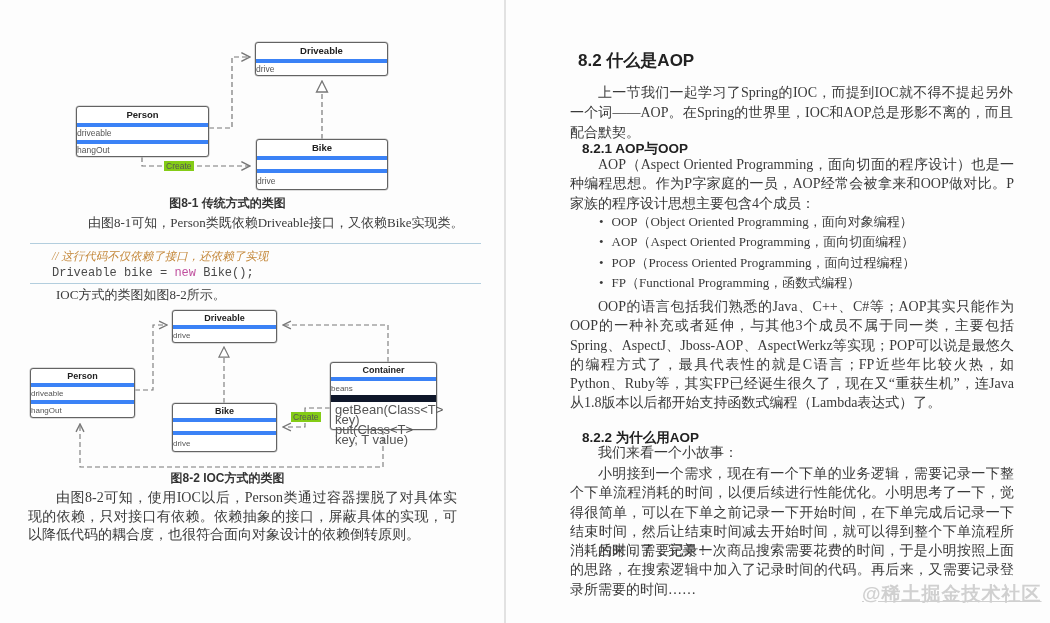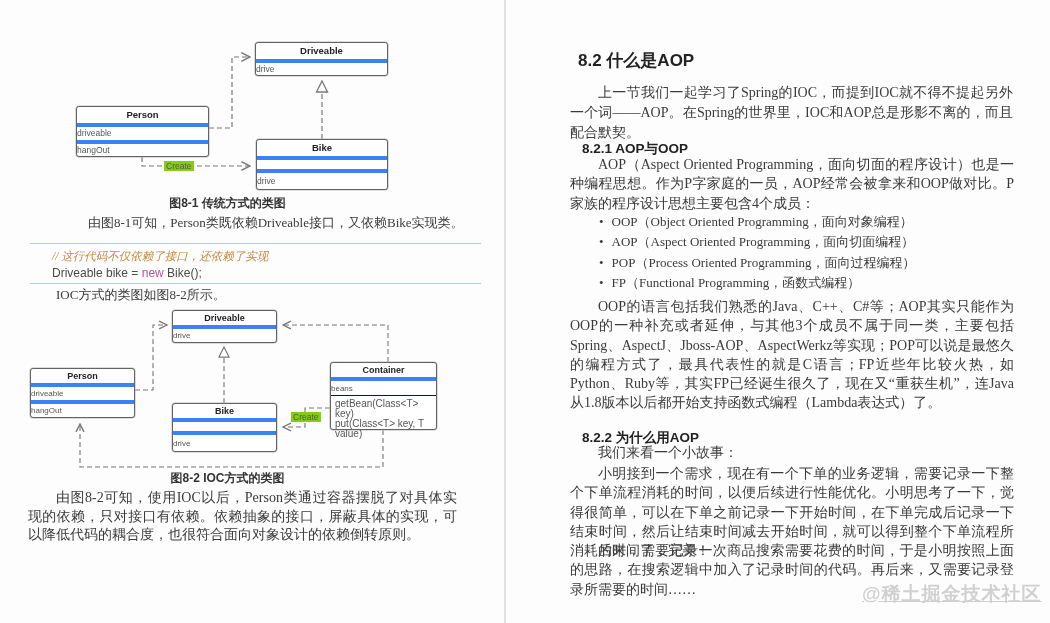--- a/index.html
+++ b/index.html
@@ -12,34 +12,34 @@
   .line{position:absolute;font-size:13px;white-space:nowrap;margin:0;}
   .caption{position:absolute;left:30px;width:395px;text-align:center;font-family:Liberation Sans, sans-serif;
            font-weight:bold;font-size:12px;color:#333;}
   .h2{position:absolute;font-family:"Liberation Sans",sans-serif;font-weight:bold;font-size:17px;color:#222;margin:0;}
   .h3{position:absolute;font-family:"Liberation Sans",sans-serif;font-weight:bold;font-size:13.5px;color:#222;margin:8px;}
 
   
   .code-block{position:absolute;left:30px;top:243px;width:451px;height:41px;box-sizing:border-box;
               border-top:1px solid #b3cede;border-bottom:1px solid #b3cede;padding:5px 0 0 22px;}
   .code-comment{font-size:11.5px;font-style:italic;color:#c4883b;line-height:14px;}
-  .code-line{font-family:Liberation Sans, sans-serif;font-size:12px;color:#4a4a4a;margin-top:3px;}
+  .code-line{font-family:Liberation Mono, monospace;font-size:12px;color:#4a4a4a;margin-top:3px;}
   .kw{color:#c0509e;}
 
   
   .diagram{position:absolute;}
   .diagram svg{position:absolute;left:0;top:0;pointer-events:none;}
   .uml-box{position:absolute;background:#fff;border:1px solid #636363;border-radius:3px;
            display:flex;flex-direction:column;box-sizing:border-box;
            font-family:"Liberation Sans",sans-serif;box-shadow:0 0 0 0.5px #bbb;}
   .uml-title{flex:0 0 16px;line-height:16px;text-align:center;font-weight:bold;font-size:9.5px;color:#222;}
   .uml-row{flex:1 1 auto;display:flex;align-items:center;font-size:8.5px;color:#555;
            border-top:4px solid #3b82f6;}
   .uml-row.empty{flex:0 0 9px;}
-  .uml-methods{flex:1 1 auto;border-top:1px solid #0f172a;padding:3px 0 8px 4px;font-size:10px;color:#555;line-height:10px;}
+  .uml-methods{flex:1 1 auto;border-top:7px solid #0f172a;padding:3px 0 8px 4px;font-size:13px;color:#555;line-height:10px;}
   .sm .uml-title{flex:0 0 14px;line-height:14px;font-size:9px;}
   .sm .uml-row{font-size:8px;}
   .edge-label{position:absolute;background:#84cc16;font-family:"Liberation Sans",sans-serif;
               font-size:8.5px;color:#555;padding:0 2px;line-height:10px;}
 
   
   .bullets{position:absolute;left:599px;top:212px;font-size:13px;}
   .bullet-item{height:20.3px;line-height:20.3px;white-space:nowrap;}
   .bullet-item::before{content:"•";margin-right:8px;color:#3a3a3a;}
 

